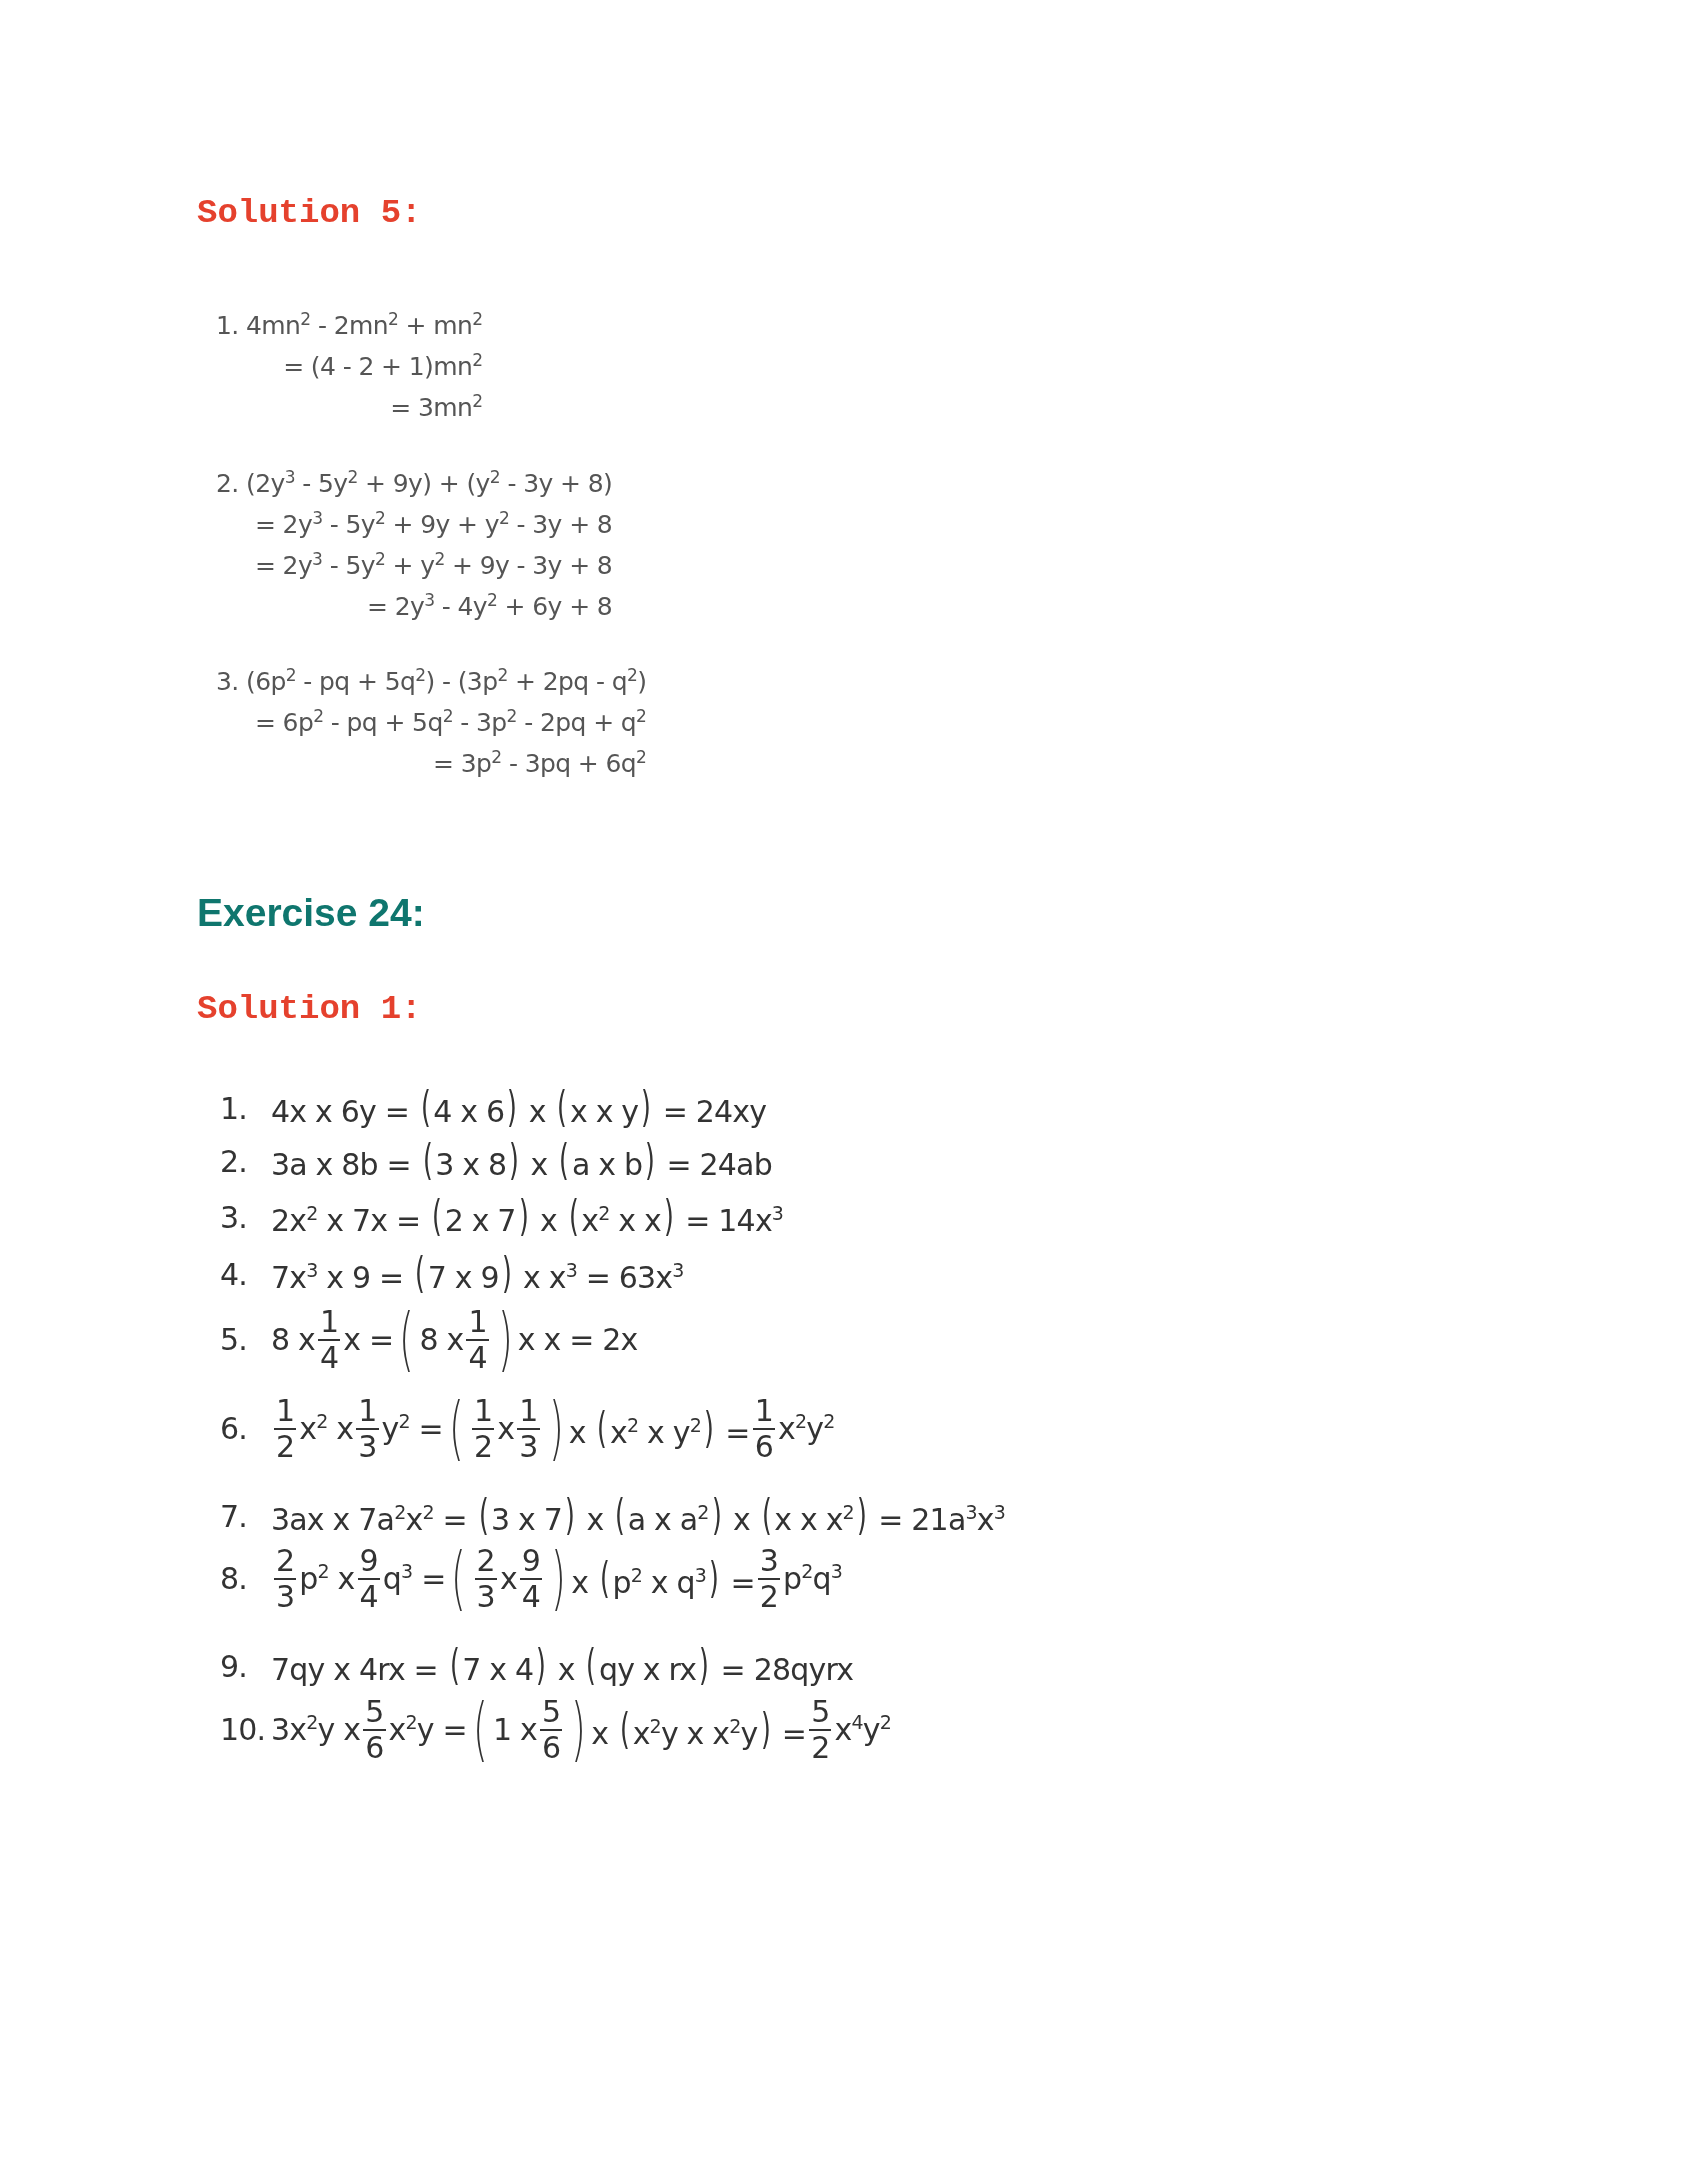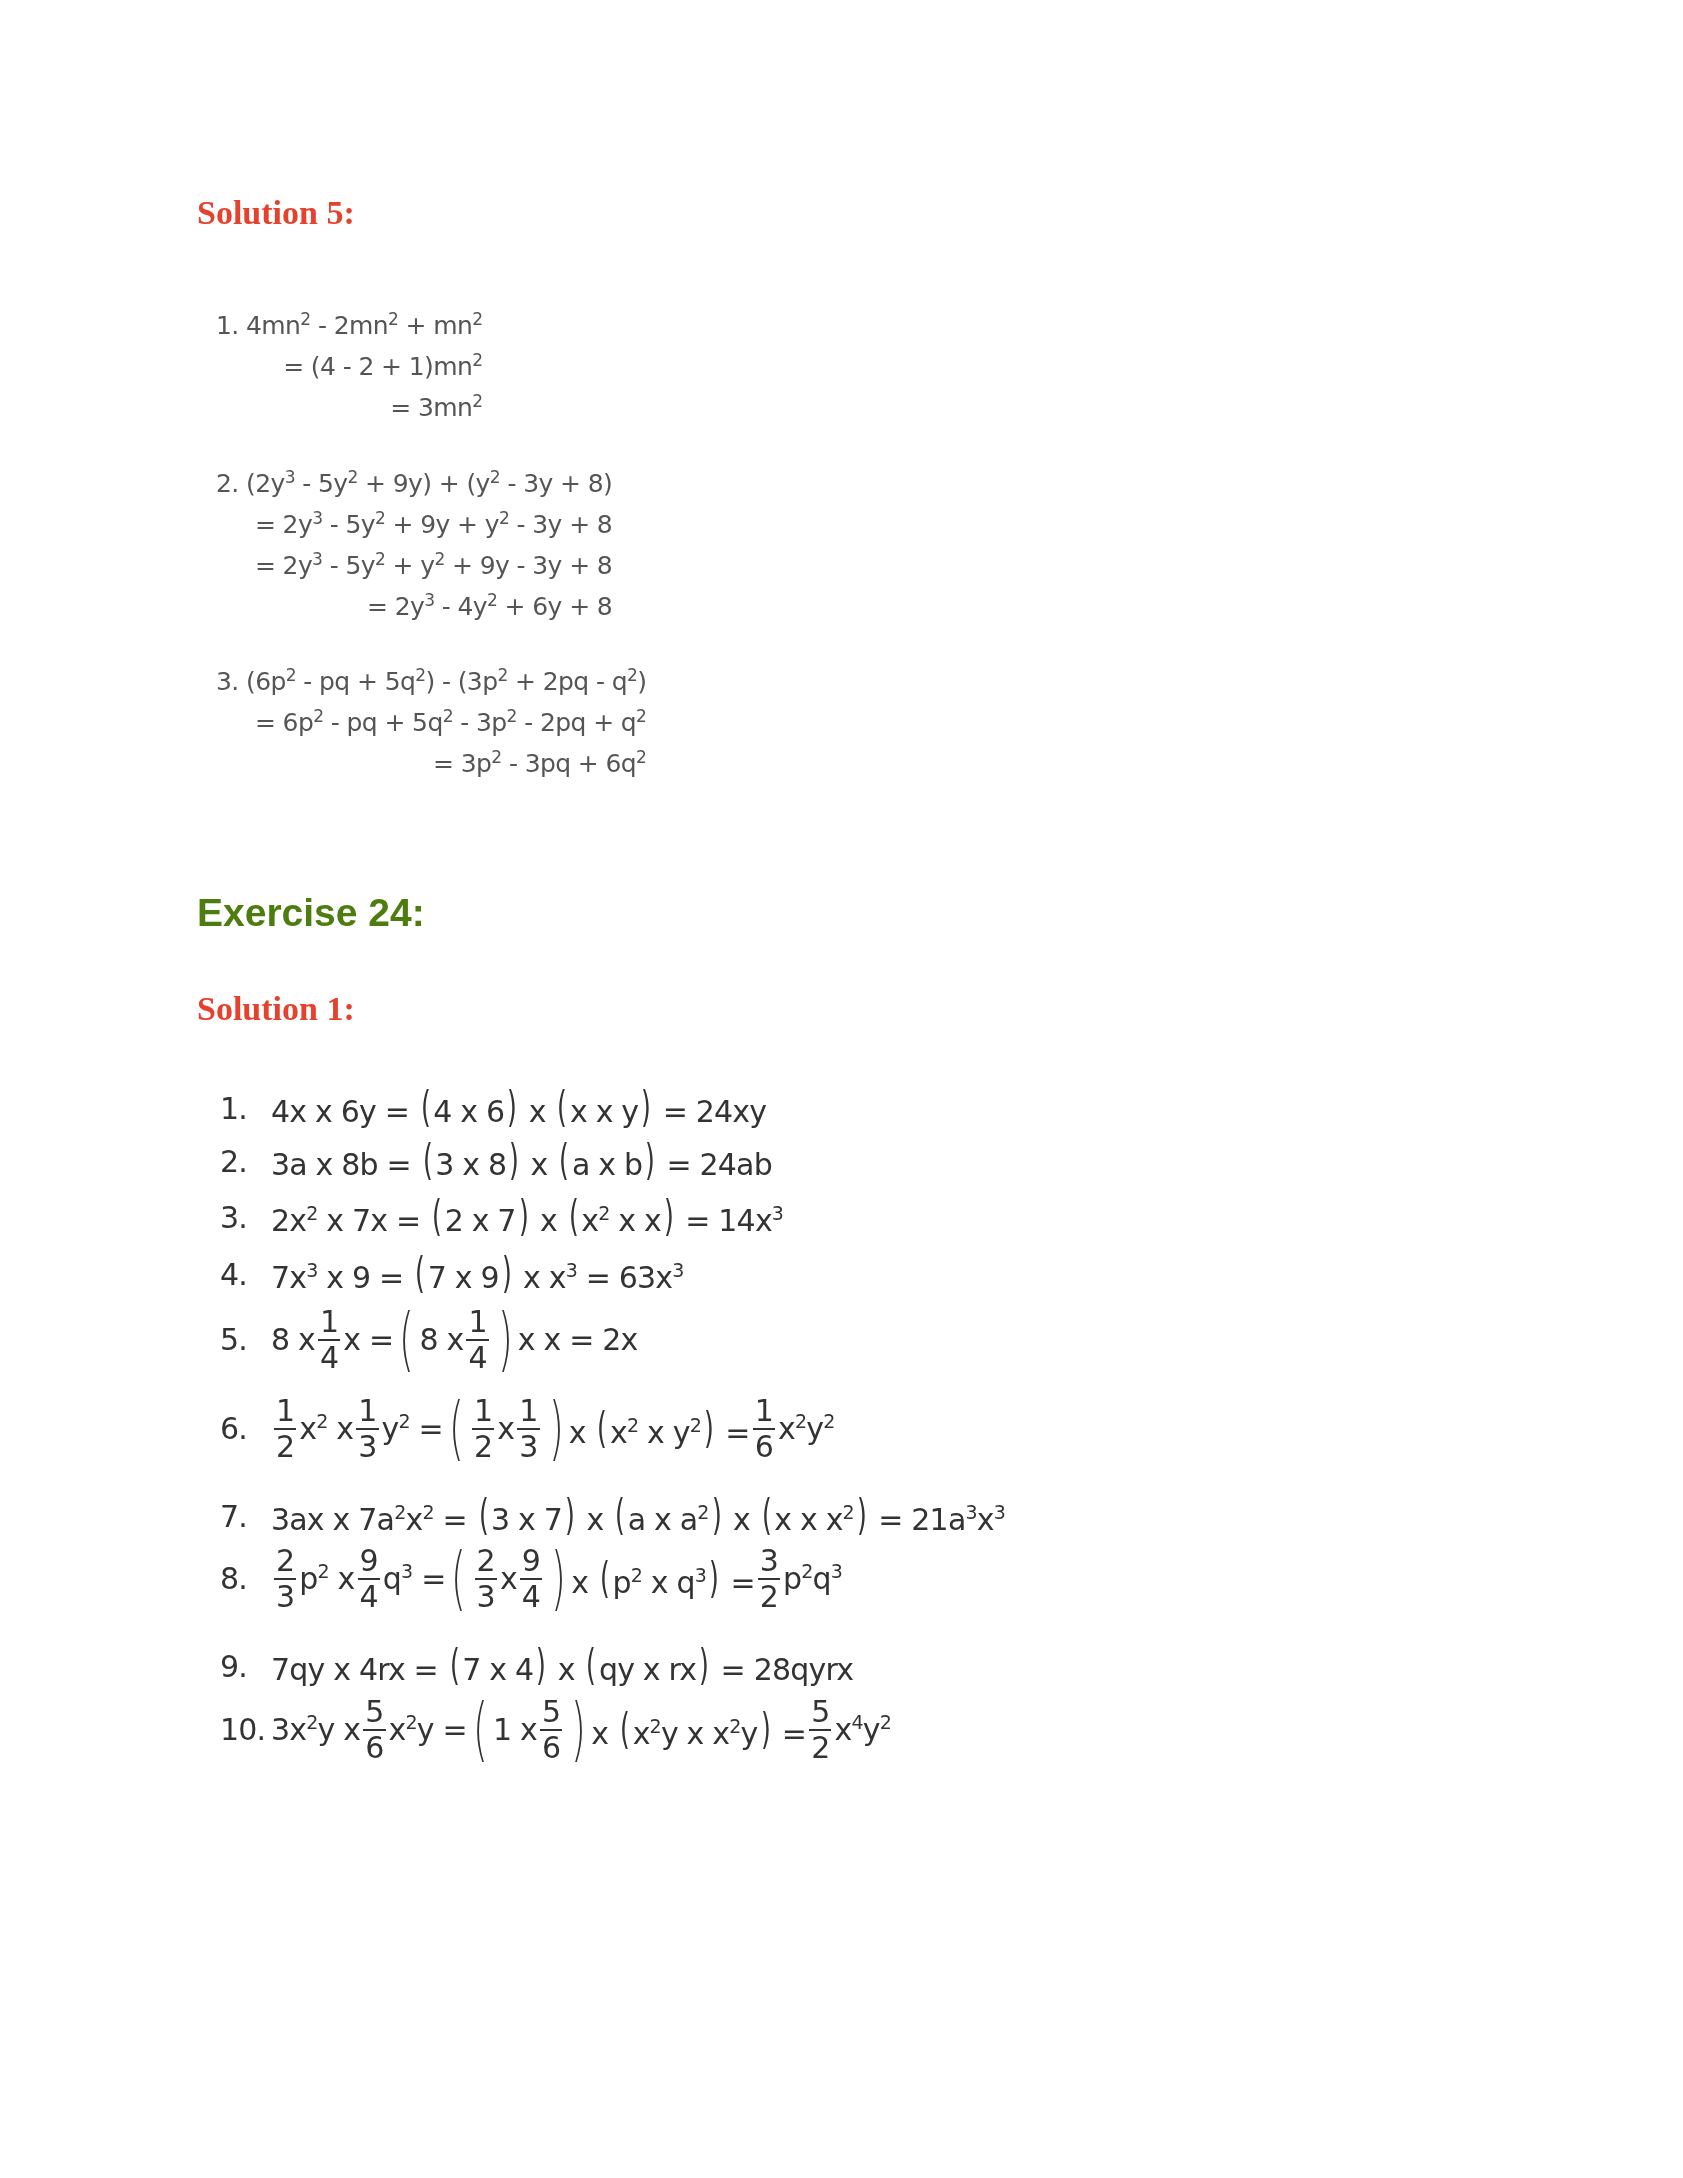--- a/index.html
+++ b/index.html
@@ -1,18 +1,18 @@
 <!DOCTYPE html>
 <html><head>
   <meta charset="utf-8">
   <style>
     html, body { margin: 0; padding: 0; background: #ffffff; }
     body { width: 1683px; height: 2178px; position: relative; overflow: hidden; }
-    .h-sol { position: absolute; left: 197px; font-family: Liberation Serif, serif; font-weight: bold; font-size: 34px; color: #e5412d; margin: 0; }
-    .h-ex { position: absolute; left: 197px; font-family: "Liberation Sans", sans-serif; font-weight: bold; font-size: 39px; color: #4d7c0f; margin: 0; }
+    .h-sol { position: absolute; left: 197px; font-family: Liberation Mono, monospace; font-weight: bold; font-size: 34px; color: #e5412d; margin: 0; }
+    .h-ex { position: absolute; left: 197px; font-family: "Liberation Sans", sans-serif; font-weight: bold; font-size: 39px; color: #0f766e; margin: 0; }
     .blockA { position: absolute; left: 216px; font-family: "DejaVu Sans", sans-serif; font-size: 25px; color: #555; line-height: 41px; letter-spacing: -0.6px; }
     .blockA .ln { white-space: pre; text-align: right; }
     .blockA .ind { padding-left: 22px; }
     .blockA sup { font-size: 17px; vertical-align: 9px; line-height: 0; }
     .blockB { position: absolute; left: 220px; top: 1087px; font-family: "DejaVu Sans", sans-serif; font-size: 30px; color: #333; letter-spacing: -0.8px; }
     .row { display: flex; align-items: center; position: absolute; left: 0; white-space: nowrap; }
     .num { display: inline-block; width: 51px; }
     .row sup { font-size: 19px; vertical-align: 11px; line-height: 0; }
     .frac { display: inline-flex; flex-direction: column; align-items: center; vertical-align: middle; margin: 0 3px; line-height: 1; }
     .frac .n { border-bottom: 2px solid #333; padding: 0 2px 2px; }

